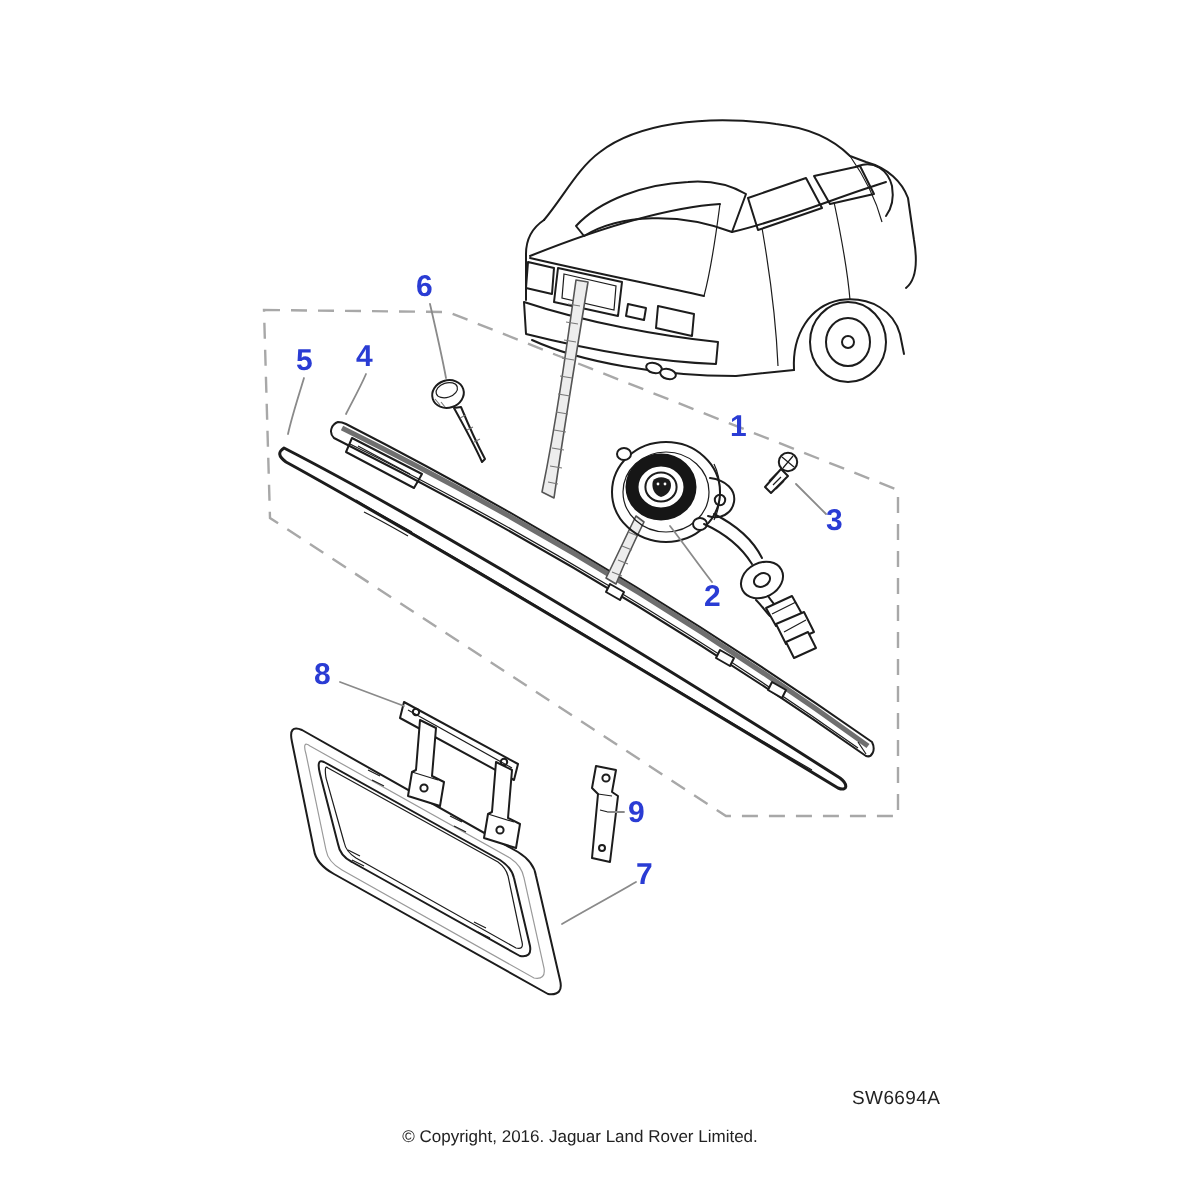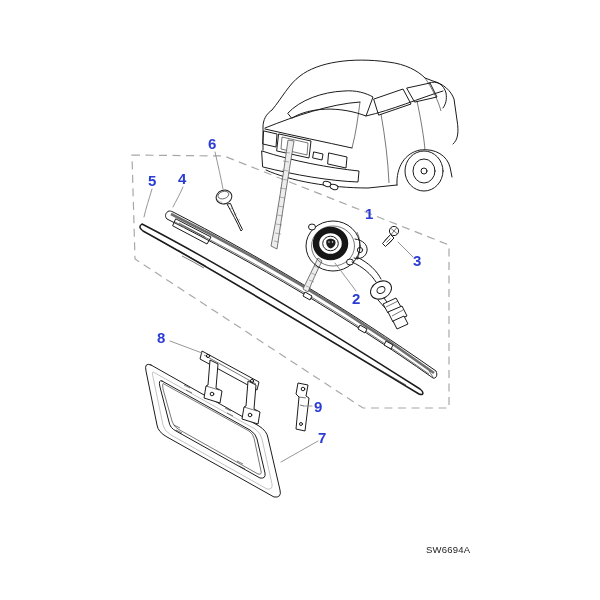--- a/index.html
+++ b/index.html
@@ -198,14 +198,15 @@
 <div class="callout" style="left:352px;top:291px;">2</div>
 <div class="callout" style="left:413px;top:253px;">3</div>
 <div class="callout" style="left:178px;top:171px;">4</div>
 <div class="callout" style="left:148px;top:173px;">5</div>
 <div class="callout" style="left:208px;top:136px;">6</div>
 <div class="callout" style="left:318px;top:430px;">7</div>
 <div class="callout" style="left:157px;top:330px;">8</div>
 <div class="callout" style="left:314px;top:399px;">9</div>
 
 <div class="code">SW6694A</div>
+<div class="copyright">© Copyright, 2016. Jaguar Land Rover Limited.</div>
 
 </div>
 
 </body></html>

